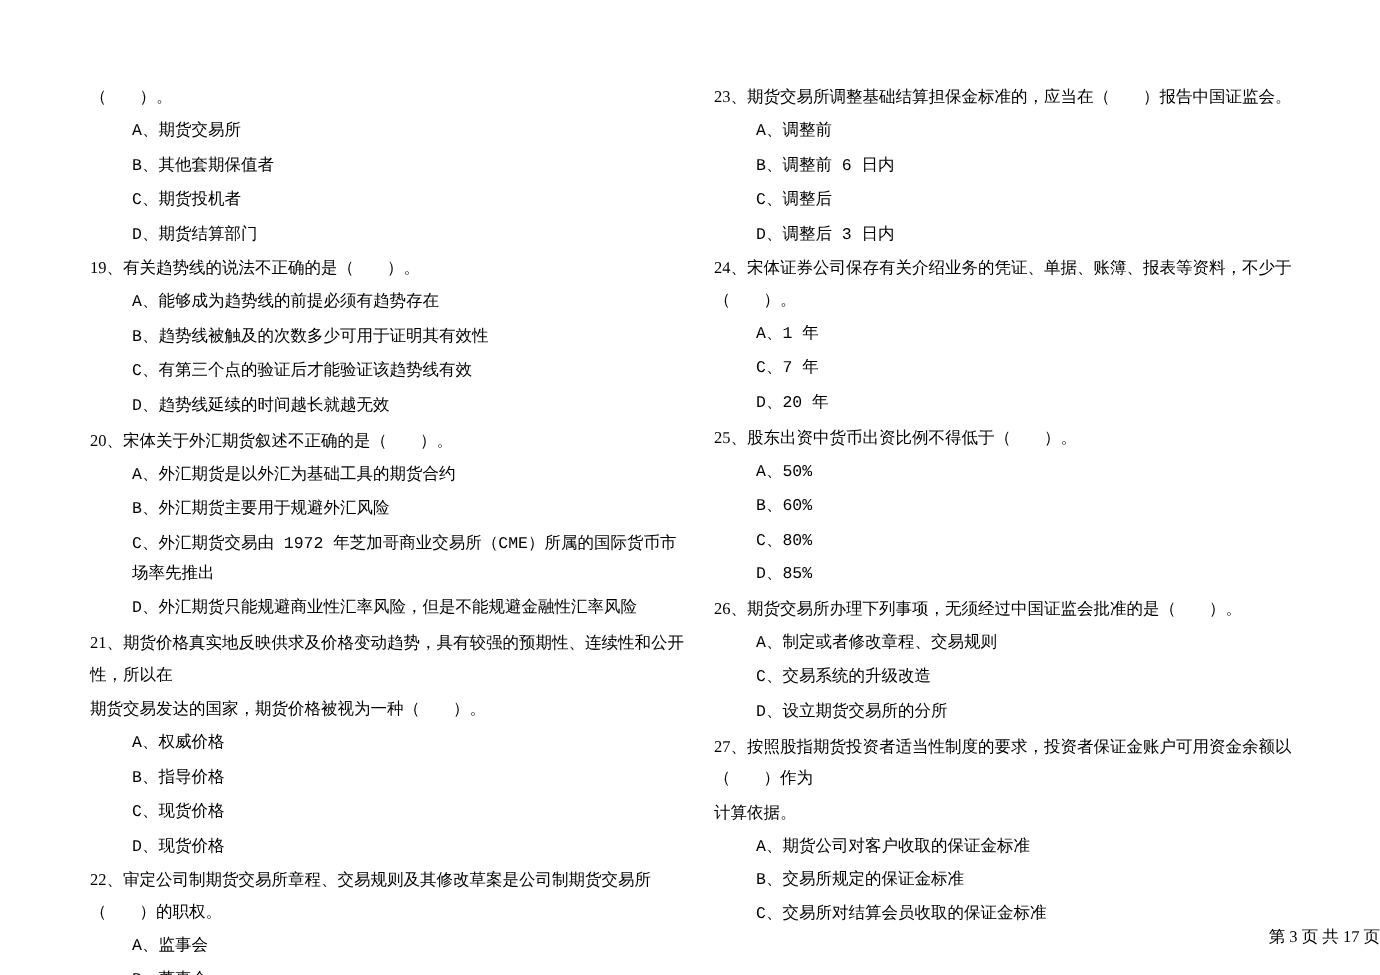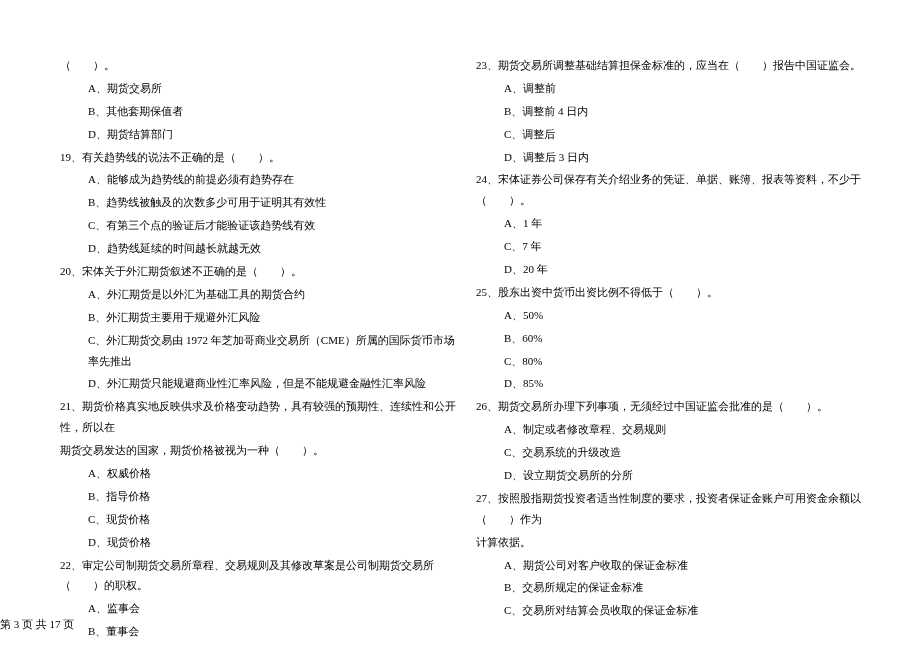--- a/index.html
+++ b/index.html
@@ -20,38 +20,40 @@
     .column {
       flex: 1;
       line-height: 1.9;
     }
     .stem {
       margin-bottom: 2px;
     }
     .option {
       padding-left: 28px;
       margin-bottom: 2px;
+      font-family: Liberation Mono, monospace;
     }
     .footer {
       position: absolute;
       bottom: 18px;
       left: 0;
       right: 0;
-      text-align: left;
+      text-align: right;
       font-size: 11px;
     }
   </style>
 </head>
 <body>
 
 <div class="page">
   <div class="column">
     <div class="stem">（　　）。</div>
     <div class="option">A、期货交易所</div>
     <div class="option">B、其他套期保值者</div>
+    <div class="option">C、期货投机者</div>
     <div class="option">D、期货结算部门</div>
 
     <div class="stem">19、有关趋势线的说法不正确的是（　　）。</div>
     <div class="option">A、能够成为趋势线的前提必须有趋势存在</div>
     <div class="option">B、趋势线被触及的次数多少可用于证明其有效性</div>
     <div class="option">C、有第三个点的验证后才能验证该趋势线有效</div>
     <div class="option">D、趋势线延续的时间越长就越无效</div>
 
     <div class="stem">20、宋体关于外汇期货叙述不正确的是（　　）。</div>
     <div class="option">A、外汇期货是以外汇为基础工具的期货合约</div>
@@ -68,21 +70,21 @@
 
     <div class="stem">22、审定公司制期货交易所章程、交易规则及其修改草案是公司制期货交易所（　　）的职权。</div>
     <div class="option">A、监事会</div>
     <div class="option">B、董事会</div>
 
   </div>
 
   <div class="column">
     <div class="stem">23、期货交易所调整基础结算担保金标准的，应当在（　　）报告中国证监会。</div>
     <div class="option">A、调整前</div>
-    <div class="option">B、调整前 4 日内</div>
+    <div class="option">B、调整前 6 日内</div>
     <div class="option">C、调整后</div>
     <div class="option">D、调整后 3 日内</div>
 
     <div class="stem">24、宋体证券公司保存有关介绍业务的凭证、单据、账簿、报表等资料，不少于（　　）。</div>
     <div class="option">A、1 年</div>
     <div class="option">C、7 年</div>
     <div class="option">D、20 年</div>
 
     <div class="stem">25、股东出资中货币出资比例不得低于（　　）。</div>
     <div class="option">A、50%</div>

